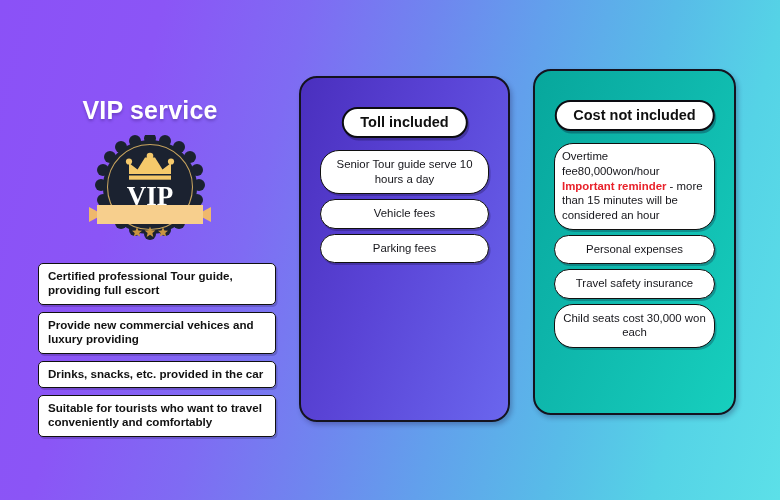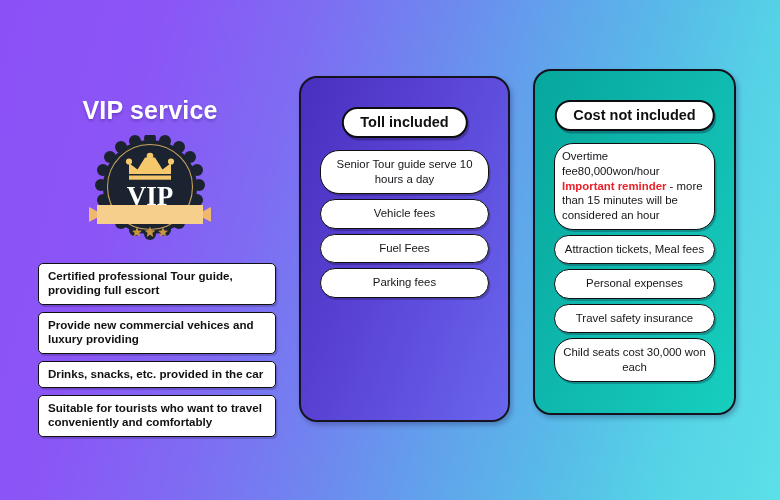--- a/index.html
+++ b/index.html
@@ -217,31 +217,29 @@
       <div class="feature-card">Drinks, snacks, etc. provided in the car</div>
       <div class="feature-card">Suitable for tourists who want to travel conveniently and comfortably</div>
     </div>
   </div>
 
   <div class="panel" id="panel-included">
     <div class="panel-header">Toll included</div>
     <div class="panel-items">
       <div class="item-card">Senior Tour guide serve 10 hours a day</div>
       <div class="item-card">Vehicle fees</div>
-      <div class="item-card">Fuel Fees</div>
       <div class="item-card">Parking fees</div>
     </div>
   </div>
 
   <div class="panel" id="panel-not-included">
     <div class="panel-header">Cost not included</div>
     <div class="panel-items">
       <div class="item-card align-left">
         <span>Overtime fee80,000won/hour </span><span class="reminder-strong">Important reminder</span><span> - more than 15 minutes will be considered an hour</span>
       </div>
-      <div class="item-card">Attraction tickets, Meal fees</div>
       <div class="item-card">Personal expenses</div>
       <div class="item-card">Travel safety insurance</div>
       <div class="item-card">Child seats cost 30,000 won each</div>
     </div>
   </div>
 
 </div>
 
 </body></html>

